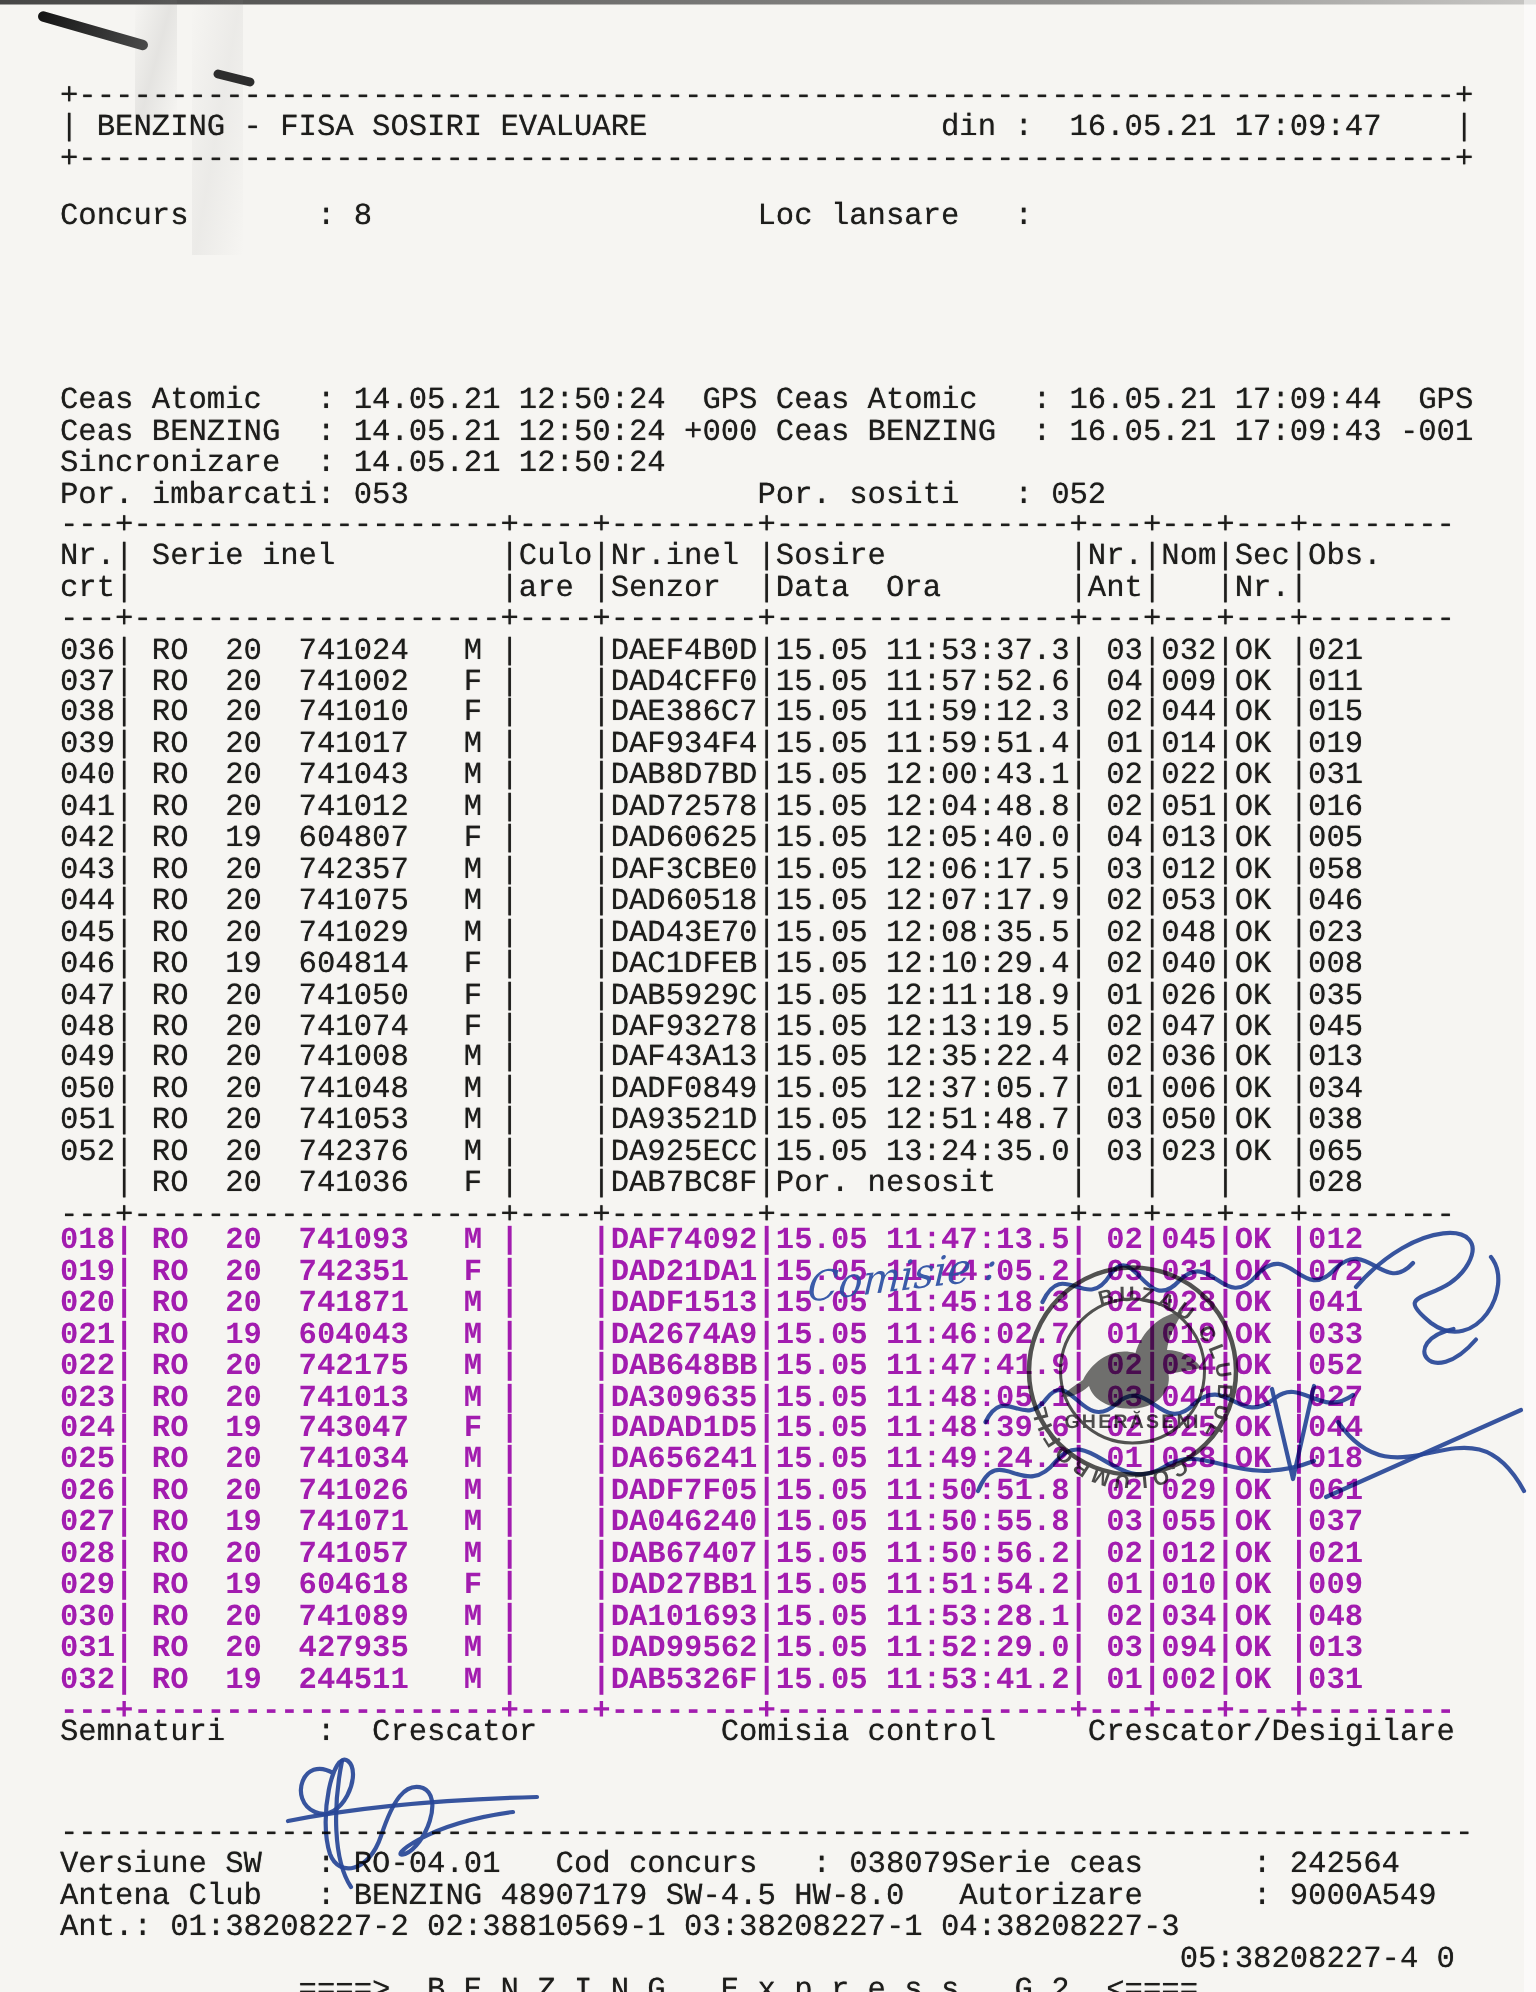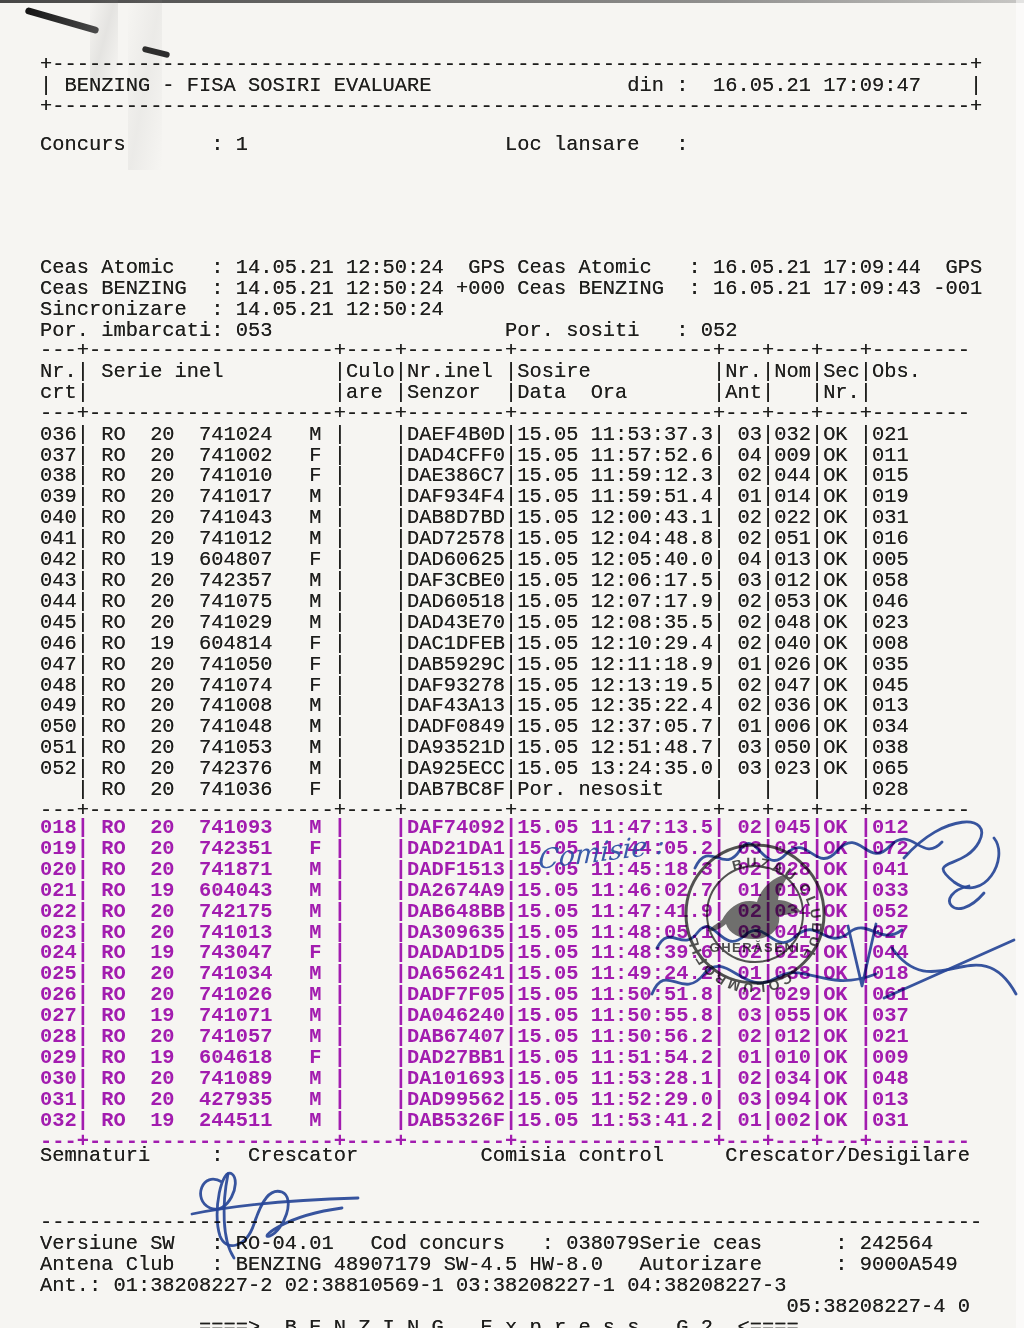--- a/index.html
+++ b/index.html
@@ -56,21 +56,21 @@
 028| RO  20  741057   M |    |DAB67407|15.05 11:50:56.2| 02|012|OK |021
 029| RO  19  604618   F |    |DAD27BB1|15.05 11:51:54.2| 01|010|OK |009
 030| RO  20  741089   M |    |DA101693|15.05 11:53:28.1| 02|034|OK |048
 031| RO  20  427935   M |    |DAD99562|15.05 11:52:29.0| 03|094|OK |013
 032| RO  19  244511   M |    |DAB5326F|15.05 11:53:41.2| 01|002|OK |031
 ---+--------------------+----+--------+----------------+---+---+---+--------</pre>
 
   <pre class="line" style="left:40px;top:55px;">+---------------------------------------------------------------------------+
 | BENZING - FISA SOSIRI EVALUARE                din :  16.05.21 17:09:47    |
 +---------------------------------------------------------------------------+</pre>
-  <pre class="line" style="left:40px;top:135px;">Concurs       : 1                     Loc lansare   : </pre>
+  <pre class="line" style="left:40px;top:135px;">Concurs       : 8                     Loc lansare   : </pre>
   <pre class="line" style="left:40px;top:258px;">Ceas Atomic   : 14.05.21 12:50:24  GPS Ceas Atomic   : 16.05.21 17:09:44  GPS
 Ceas BENZING  : 14.05.21 12:50:24 +000 Ceas BENZING  : 16.05.21 17:09:43 -001
 Sincronizare  : 14.05.21 12:50:24
 Por. imbarcati: 053                   Por. sositi   : 052</pre>
   <pre class="line" style="left:40px;top:341px;">---+--------------------+----+--------+----------------+---+---+---+--------
 Nr.| Serie inel         |Culo|Nr.inel |Sosire          |Nr.|Nom|Sec|Obs.
 crt|                    |are |Senzor  |Data  Ora       |Ant|   |Nr.|
 ---+--------------------+----+--------+----------------+---+---+---+--------
 036| RO  20  741024   M |    |DAEF4B0D|15.05 11:53:37.3| 03|032|OK |021
 037| RO  20  741002   F |    |DAD4CFF0|15.05 11:57:52.6| 04|009|OK |011

